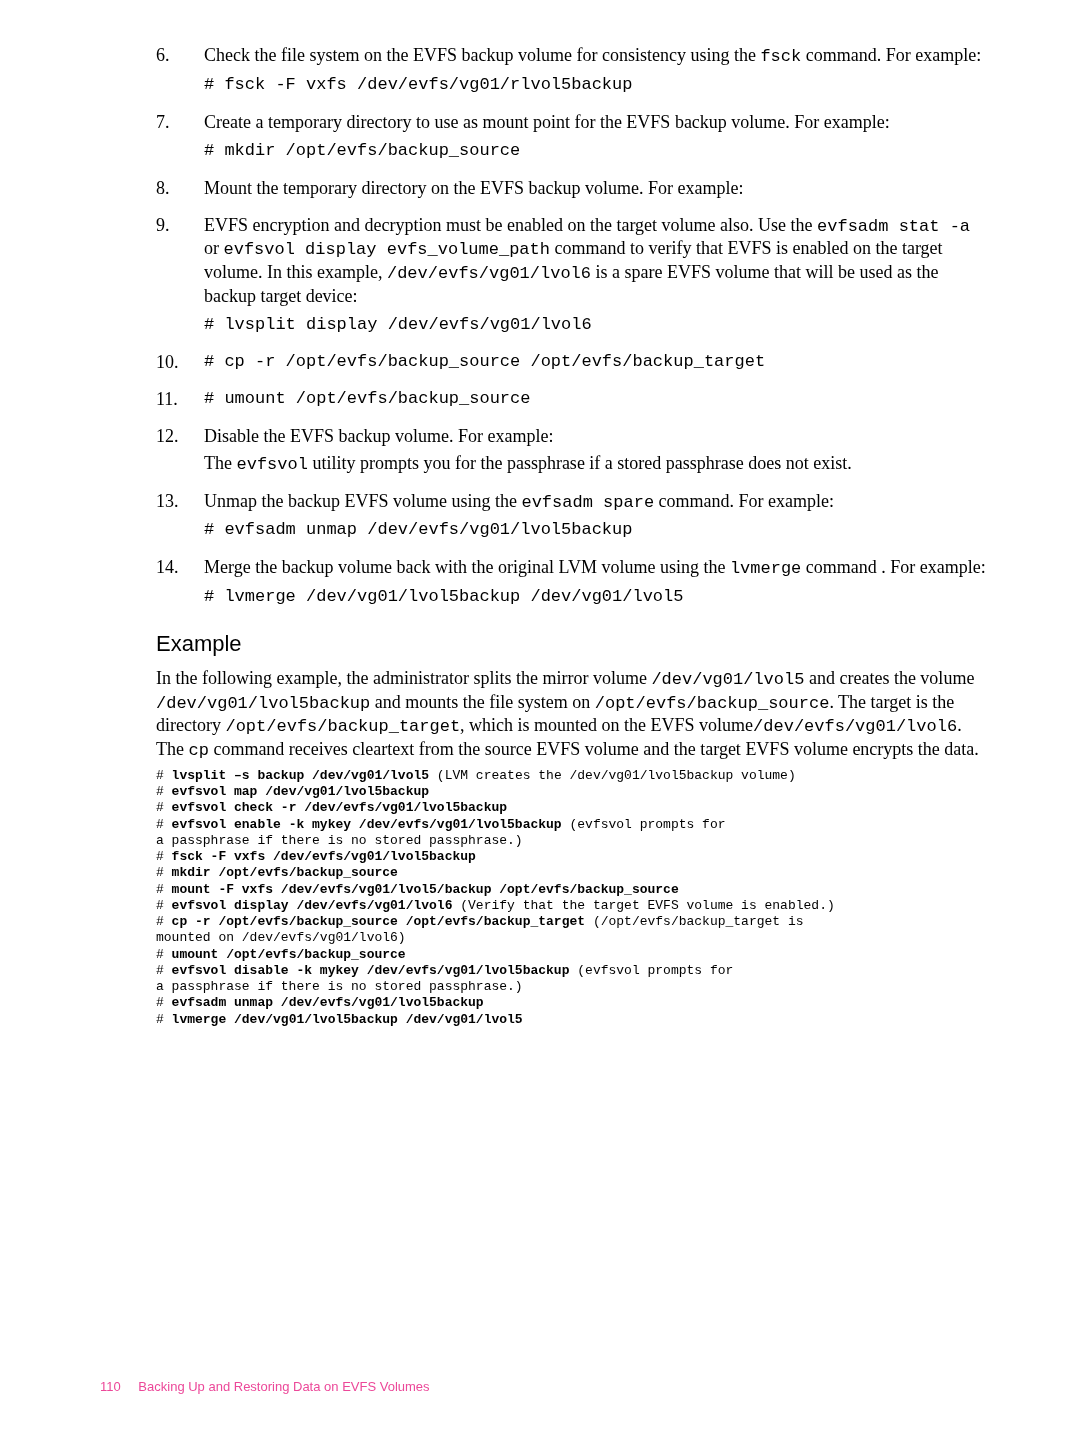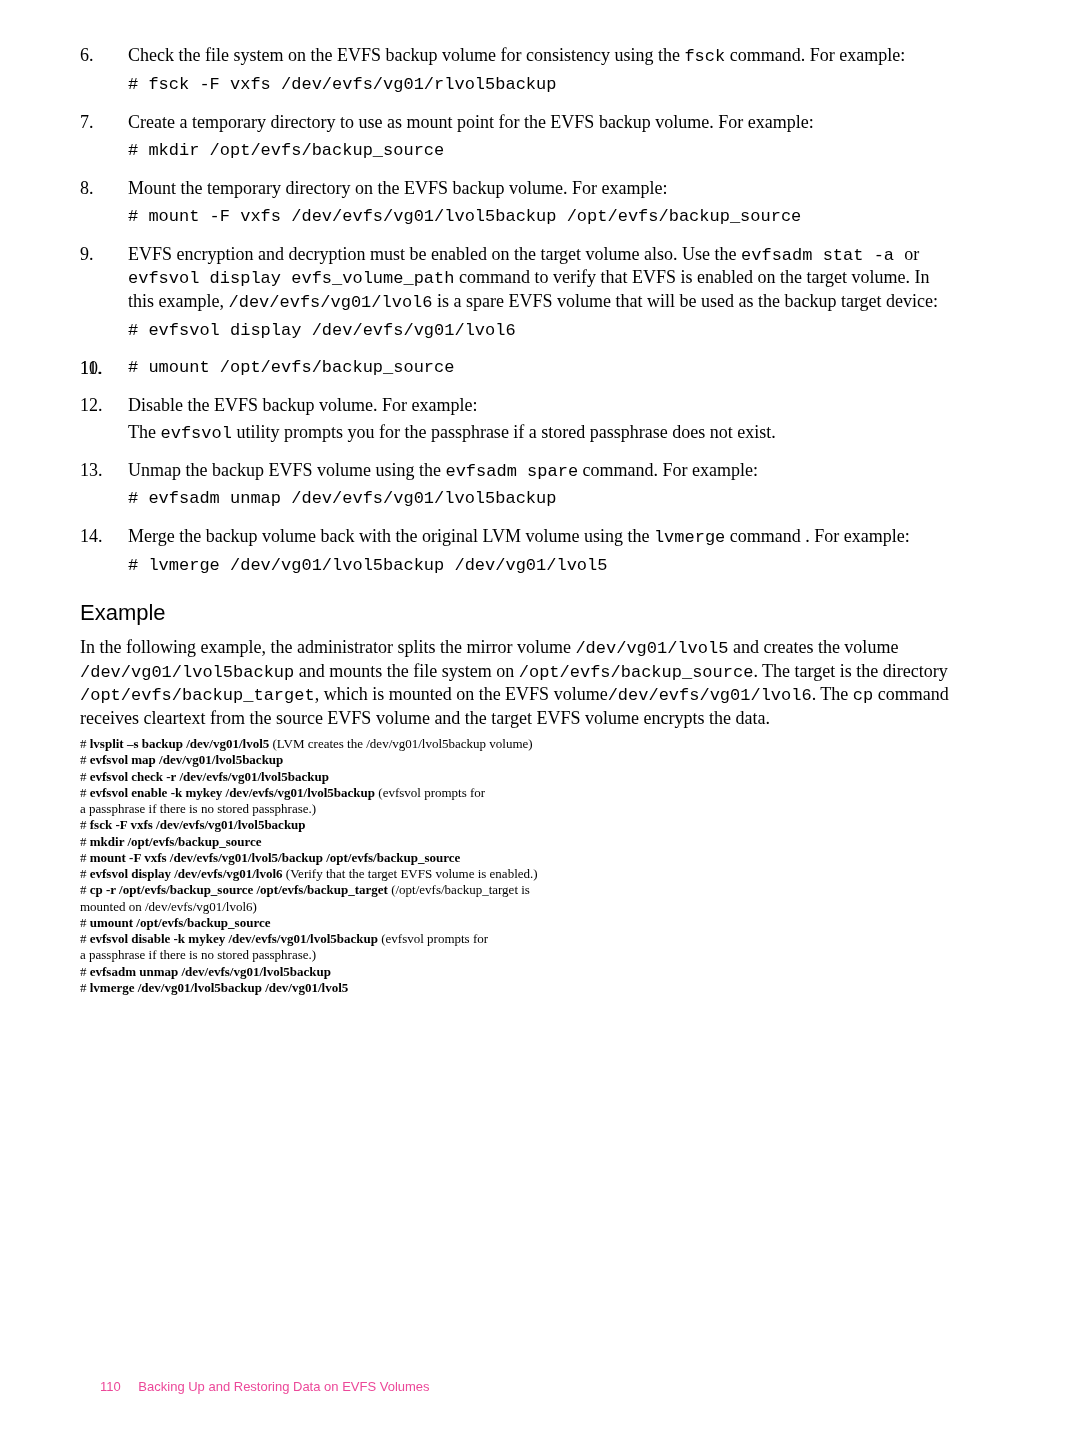--- a/index.html
+++ b/index.html
@@ -7,23 +7,24 @@
     margin: 0;
     padding: 0;
     width: 1080px;
     height: 1438px;
     background: #fff;
     font-family: "Palatino Linotype", Palatino, Georgia, serif;
     color: #000;
     font-size: 18px;
   }
   .page {
-    padding: 44px 72px 0 80px;
+    padding: 44px 72px 0 120px;
     box-sizing: border-box;
     width: 1028px;
+    margin-left: 36px;
   }
   ol.main {
     list-style: none;
     margin: 0;
     padding: 0;
     counter-reset: item 5;
   }
   ol.main > li {
     counter-increment: item;
     position: relative;
@@ -52,21 +53,21 @@
     line-height: 1.35;
   }
   h3.example {
     font-family: Arial, Helvetica, sans-serif;
     font-weight: 400;
     font-size: 22px;
     margin: 22px 0 10px 0;
   }
   p.para { margin: 0 0 6px 0; line-height: 1.28; }
   pre.block {
-    font-family: Liberation Serif, serif;
+    font-family: Liberation Mono, monospace;
     font-size: 13px;
     line-height: 1.25;
     margin: 6px 0 0 0;
     white-space: pre;
   }
   pre.block b { font-weight: bold; }
   .footer {
     position: absolute;
     bottom: 44px;
     left: 100px;
@@ -85,27 +86,27 @@
       <li>
         <p class="body-text">Check the file system on the EVFS backup volume for consistency using the <span class="code-inline">fsck</span> command. For example:</p>
         <div class="cmd"># fsck -F vxfs /dev/evfs/vg01/rlvol5backup</div>
       </li>
       <li>
         <p class="body-text">Create a temporary directory to use as mount point for the EVFS backup volume. For example:</p>
         <div class="cmd"># mkdir /opt/evfs/backup_source</div>
       </li>
       <li>
         <p class="body-text">Mount the temporary directory on the EVFS backup volume. For example:</p>
-        <div class="cmd"># mount -F vxfs /dev/evfs/vg01/lvol5backup /opt/evfs/backup_source</div>
       </li>
       <li>
         <p class="body-text">EVFS encryption and decryption must be enabled on the target volume also. Use the <span class="code-inline">evfsadm stat -a </span> or <span class="code-inline">evfsvol display evfs_volume_path</span> command to verify that EVFS is enabled on the target volume. In this example, <span class="code-inline">/dev/evfs/vg01/lvol6</span> is a spare EVFS volume that will be used as the backup target device:</p>
-        <div class="cmd"># evfsvol display /dev/evfs/vg01/lvol6</div>
+        <div class="cmd"># lvsplit display /dev/evfs/vg01/lvol6</div>
       </li>
       <li>
+        <div class="cmd"># cp -r /opt/evfs/backup_source /opt/evfs/backup_target</div>
       </li>
       <li>
         <div class="cmd"># umount /opt/evfs/backup_source</div>
       </li>
       <li>
         <p class="body-text">Disable the EVFS backup volume. For example:</p>
         <p class="body-text">The <span class="code-inline">evfsvol</span> utility prompts you for the passphrase if a stored passphrase does not exist.</p>
       </li>
       <li>
         <p class="body-text">Unmap the backup EVFS volume using the <span class="code-inline">evfsadm spare</span> command. For example:</p>

